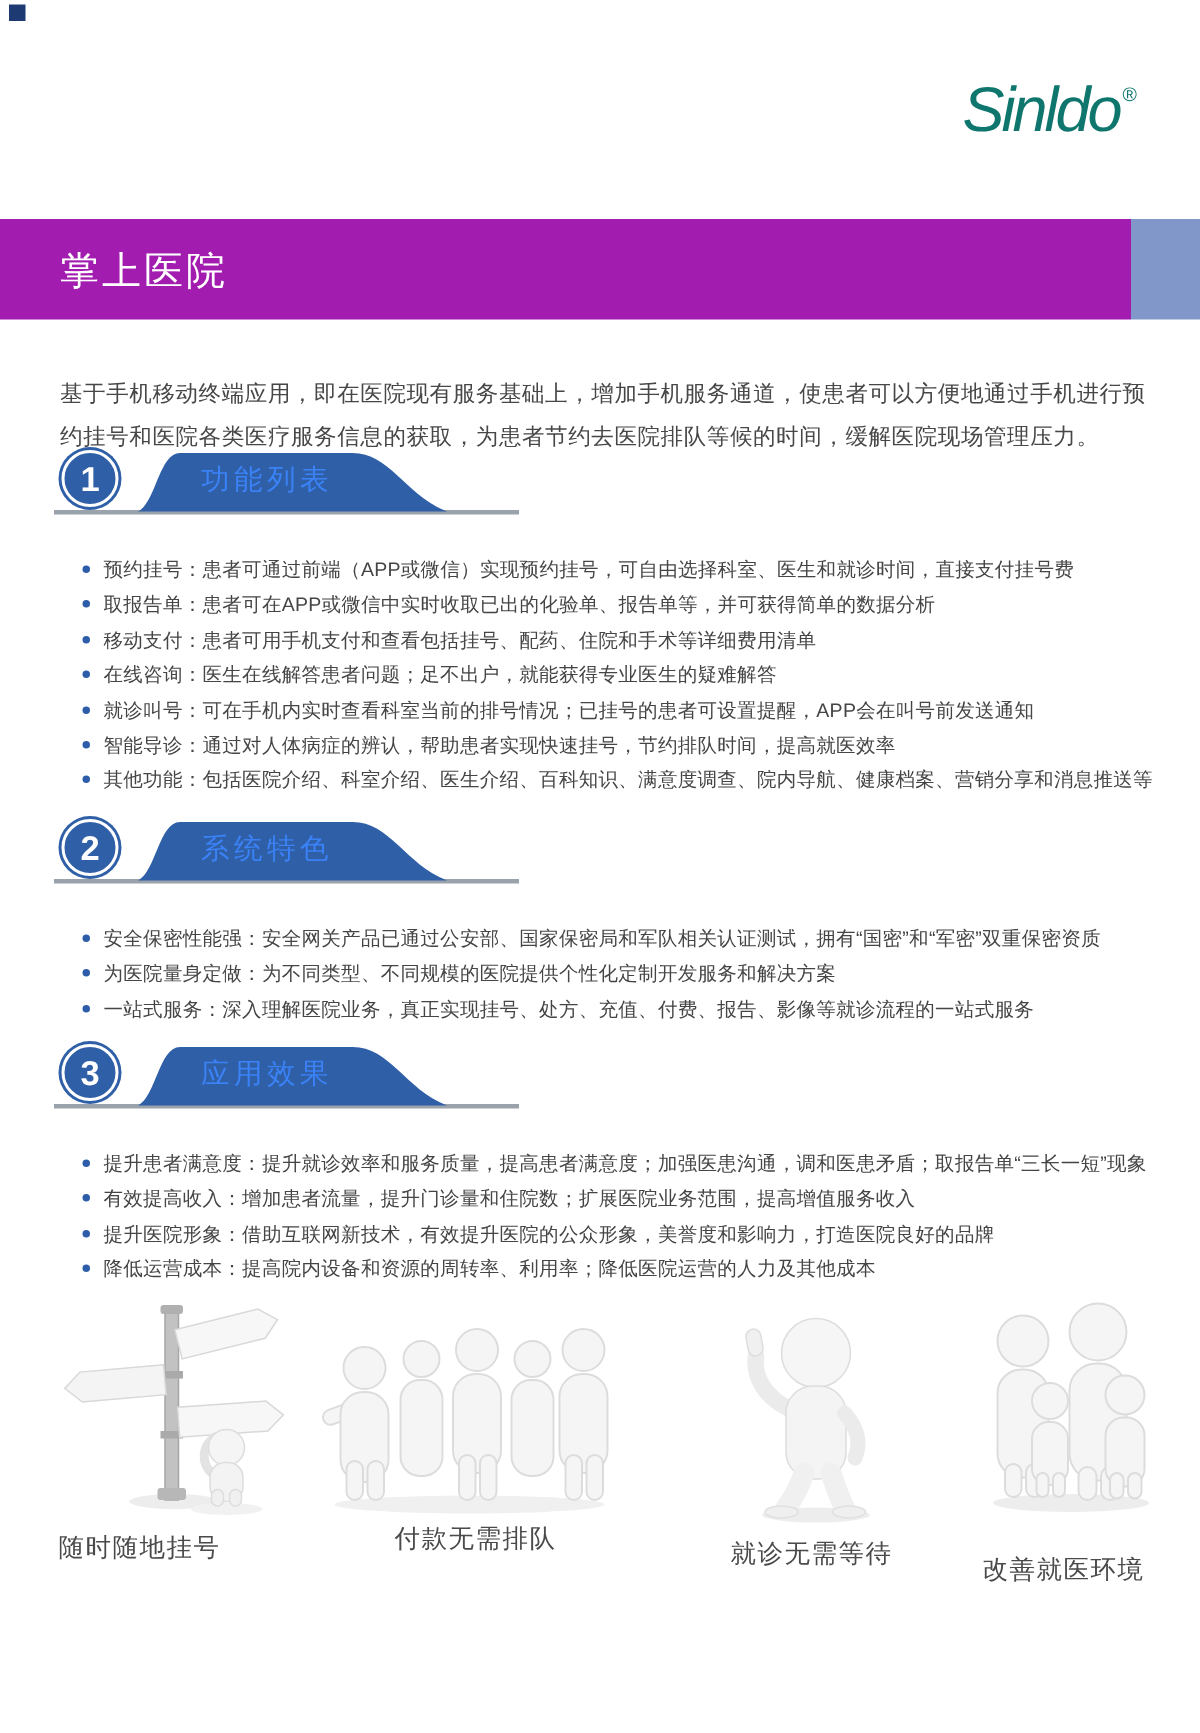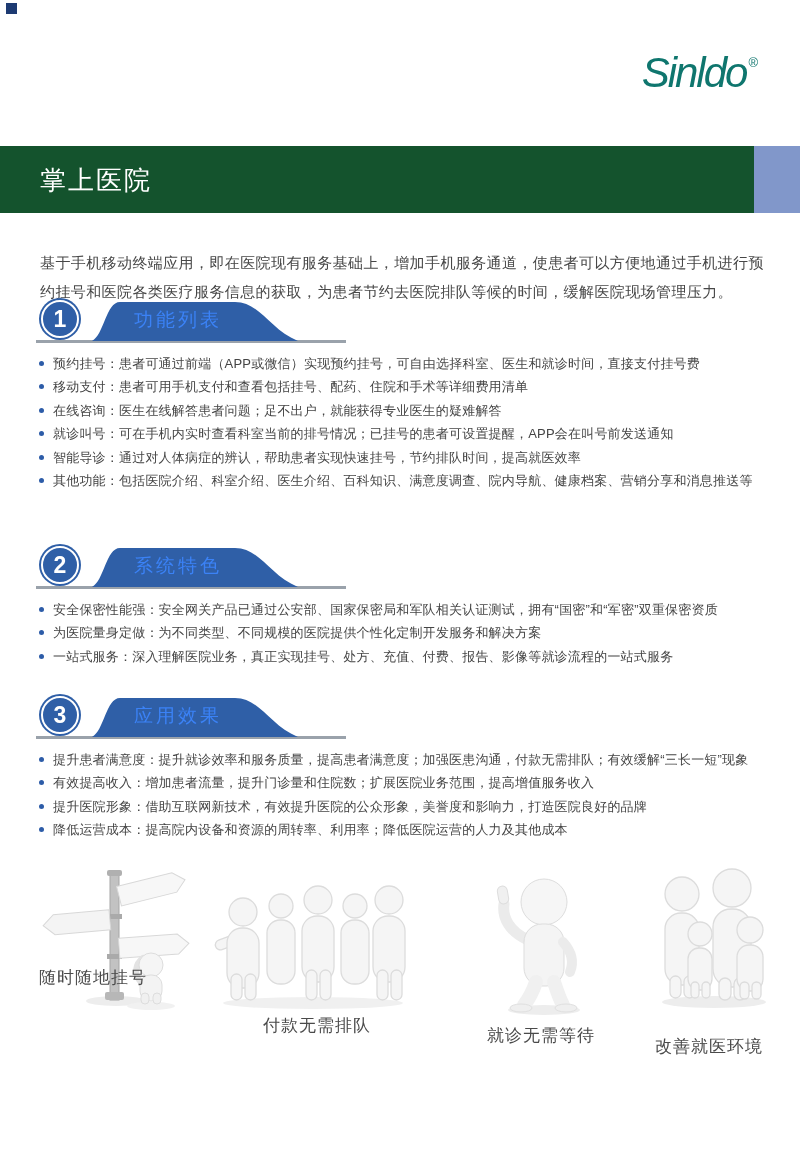--- a/index.html
+++ b/index.html
@@ -7,37 +7,37 @@
     width:800px;height:1155px;position:relative;background:#ffffff;
     font-family:"Liberation Sans","DejaVu Sans",sans-serif;
     overflow:hidden;
   }
   .corner-mark{position:absolute;left:6px;top:3px;width:11px;height:11px;background:#1d3a72;}
   
   .logo{position:absolute;top:52px;right:42px;color:#0f766e;
         font-size:42px;font-weight:normal;font-style:italic;letter-spacing:-2px;line-height:1;}
   .logo .reg{font-size:13px;font-style:normal;vertical-align:20px;letter-spacing:0;margin-left:2px;}
   
-  .banner{position:absolute;top:146px;left:0;width:754px;height:67px;background:#14532d;}
+  .banner{position:absolute;top:146px;left:0;width:754px;height:67px;background:#a21caf;}
   .banner-accent{position:absolute;top:146px;left:754px;width:46px;height:67px;background:#8197ca;}
   .banner-title{position:absolute;left:40px;top:17px;color:#ffffff;font-size:26px;letter-spacing:2px;}
   
   .intro{position:absolute;top:233px;left:40px;width:730px;font-size:15px;color:#474747;
          line-height:29px;letter-spacing:0.4px;}
   
   .sec-head{position:absolute;left:36px;width:730px;height:46px;}
   .sec-line{position:absolute;left:0;top:40px;width:310px;height:3px;background:#9aa2ab;}
   .sec-circle{position:absolute;left:5px;top:0;width:34px;height:34px;border-radius:50%;
               background:#2f5fa7;border:2px solid #ffffff;box-shadow:0 0 0 2px #2f5fa7;
               color:#ffffff;font-size:23px;text-align:center;line-height:34px;font-weight:bold;}
   .sec-tab{position:absolute;left:54px;top:2px;width:210px;height:41px;}
   .sec-title{position:absolute;left:72px;top:7px;width:140px;text-align:center;color:#3b82f6;
              font-size:19px;letter-spacing:3px;}
   
-  .blist{position:absolute;left:36px;width:740px;margin:0;padding:0;}
+  .blist{position:absolute;left:36px;width:740px;margin:16px;padding:0;}
   .blist li{list-style:none;display:flex;font-size:13px;color:#454545;line-height:23.4px;
             letter-spacing:0.2px;}
   .dot{width:5px;height:5px;border-radius:50%;background:#2d5ca8;margin:9px 9px 0 3px;flex:none;}
   
   .fig{position:absolute;}
   .caption{position:absolute;transform:translateX(-50%);font-size:17px;color:#4a4a4a;
            letter-spacing:1px;white-space:nowrap;}
 </style>
 </head>
 <body>
@@ -61,20 +61,24 @@
   </svg>
   <div class="sec-title">功能列表</div>
 </div>
 <ul class="blist" style="top:352px;">
   <li>
       <span class="dot"></span>
       <span>预约挂号：患者可通过前端（APP或微信）实现预约挂号，可自由选择科室、医生和就诊时间，直接支付挂号费</span>
     </li>
   <li>
       <span class="dot"></span>
+      <span>取报告单：患者可在APP或微信中实时收取已出的化验单、报告单等，并可获得简单的数据分析</span>
+    </li>
+  <li>
+      <span class="dot"></span>
       <span>移动支付：患者可用手机支付和查看包括挂号、配药、住院和手术等详细费用清单</span>
     </li>
   <li>
       <span class="dot"></span>
       <span>在线咨询：医生在线解答患者问题；足不出户，就能获得专业医生的疑难解答</span>
     </li>
   <li>
       <span class="dot"></span>
       <span>就诊叫号：可在手机内实时查看科室当前的排号情况；已挂号的患者可设置提醒，APP会在叫号前发送通知</span>
     </li>
@@ -115,21 +119,21 @@
   <div class="sec-line"></div>
   <div class="sec-circle">3</div>
   <svg class="sec-tab" viewBox="0 0 210 41">
     <path d="M30,0 L145,0 C170,0 180,28 208,39 L2,39 C14,33 16,0 30,0 Z" fill="#2f5fa7"></path>
   </svg>
   <div class="sec-title">应用效果</div>
 </div>
 <ul class="blist" style="top:748px;">
   <li>
       <span class="dot"></span>
-      <span>提升患者满意度：提升就诊效率和服务质量，提高患者满意度；加强医患沟通，付款无需排队；有效缓解“三长一短”现象</span>
+      <span>提升患者满意度：提升就诊效率和服务质量，提高患者满意度；加强医患沟通，调和医患矛盾；取报告单“三长一短”现象</span>
     </li>
   <li>
       <span class="dot"></span>
       <span>有效提高收入：增加患者流量，提升门诊量和住院数；扩展医院业务范围，提高增值服务收入</span>
     </li>
   <li>
       <span class="dot"></span>
       <span>提升医院形象：借助互联网新技术，有效提升医院的公众形象，美誉度和影响力，打造医院良好的品牌</span>
     </li>
   <li>
@@ -215,16 +219,16 @@
       <rect x="58" y="90" width="24" height="42" rx="11"></rect>
     <rect x="61" y="124" width="8" height="16" rx="4"></rect>
       <rect x="72" y="124" width="8" height="16" rx="4"></rect>
     <circle cx="120" cy="72" r="13"></circle>
       <rect x="107" y="87" width="26" height="46" rx="12"></rect>
     <rect x="110" y="124" width="9" height="17" rx="4.5"></rect>
       <rect x="122" y="124" width="9" height="17" rx="4.5"></rect>
   </g>
 </svg>
 
-<span class="caption" style="left:93px;top:966px;">随时随地挂号</span>
+<span class="caption" style="left:93px;top:1020px;">随时随地挂号</span>
 <span class="caption" style="left:317px;top:1014px;">付款无需排队</span>
 <span class="caption" style="left:541px;top:1024px;">就诊无需等待</span>
 <span class="caption" style="left:709px;top:1019px;margin-top:16px;">改善就医环境</span>
 
 </body></html>

